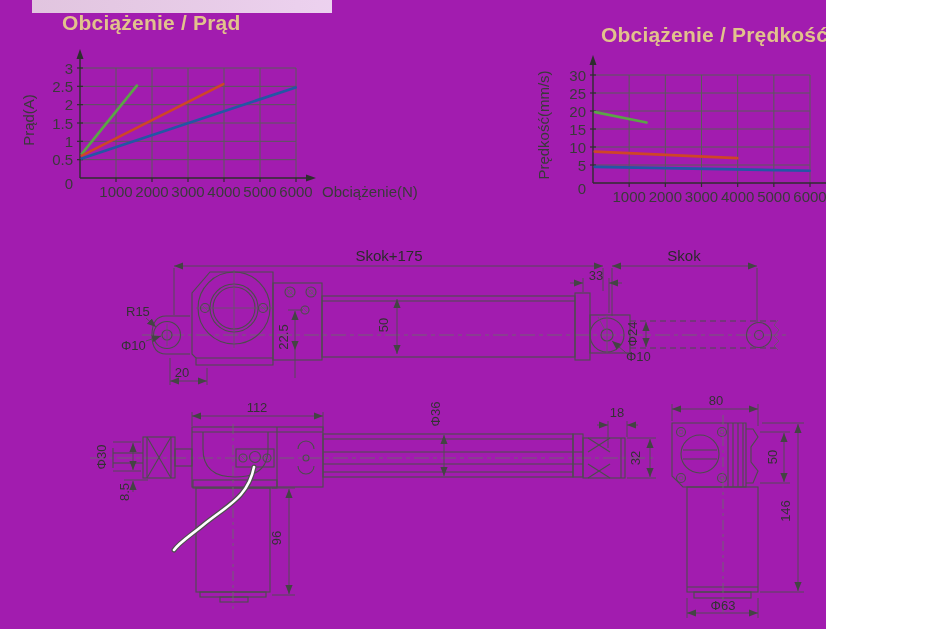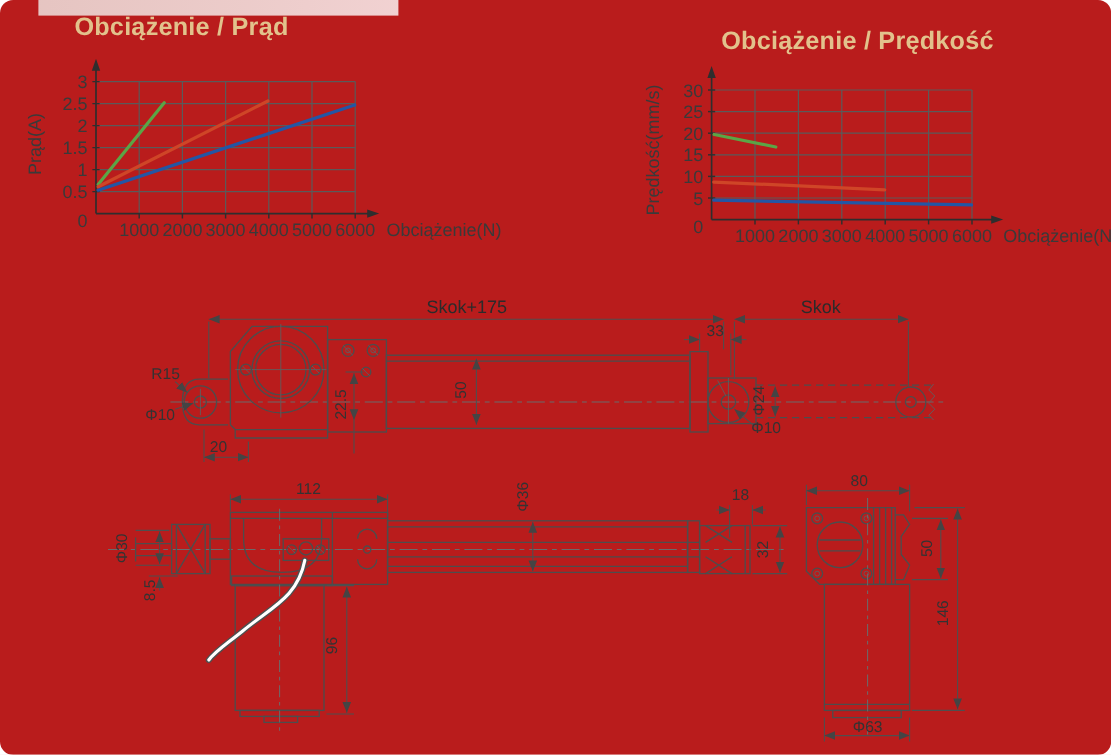--- a/index.html
+++ b/index.html
@@ -1,17 +1,17 @@
 <!DOCTYPE html>
 <html><head>
 <meta charset="utf-8">
 <style>
   html,body{margin:0;padding:0;background:#fff;}
-  .page{position:relative;width:926px;height:629px;background:#b91c1c;overflow:hidden;
-        font-family:"Liberation Sans",sans-serif;border-radius:11px;}
+  .page{position:relative;width:826px;height:629px;background:#a21caf;overflow:hidden;
+        font-family:"Liberation Sans",sans-serif;}
   .artifact{position:absolute;left:32px;top:0;width:300px;height:13px;
             background:linear-gradient(90deg,#f1efeb,#f9f8f6 60%,#fff);opacity:.8;}
   .chart-title{position:absolute;font-weight:bold;font-size:21px;color:#e2c28c;
                letter-spacing:.2px;white-space:nowrap;}
   .t1{left:62px;top:11px;}
   .t2{left:565px;top:23px;margin-left:36px;}
   svg.layer{position:absolute;left:0;top:0;}
   
   .ol{stroke:#4d4d4d;fill:none;stroke-width:1.1;}
   .th{stroke:#5f5f5f;fill:none;stroke-width:.75;}

